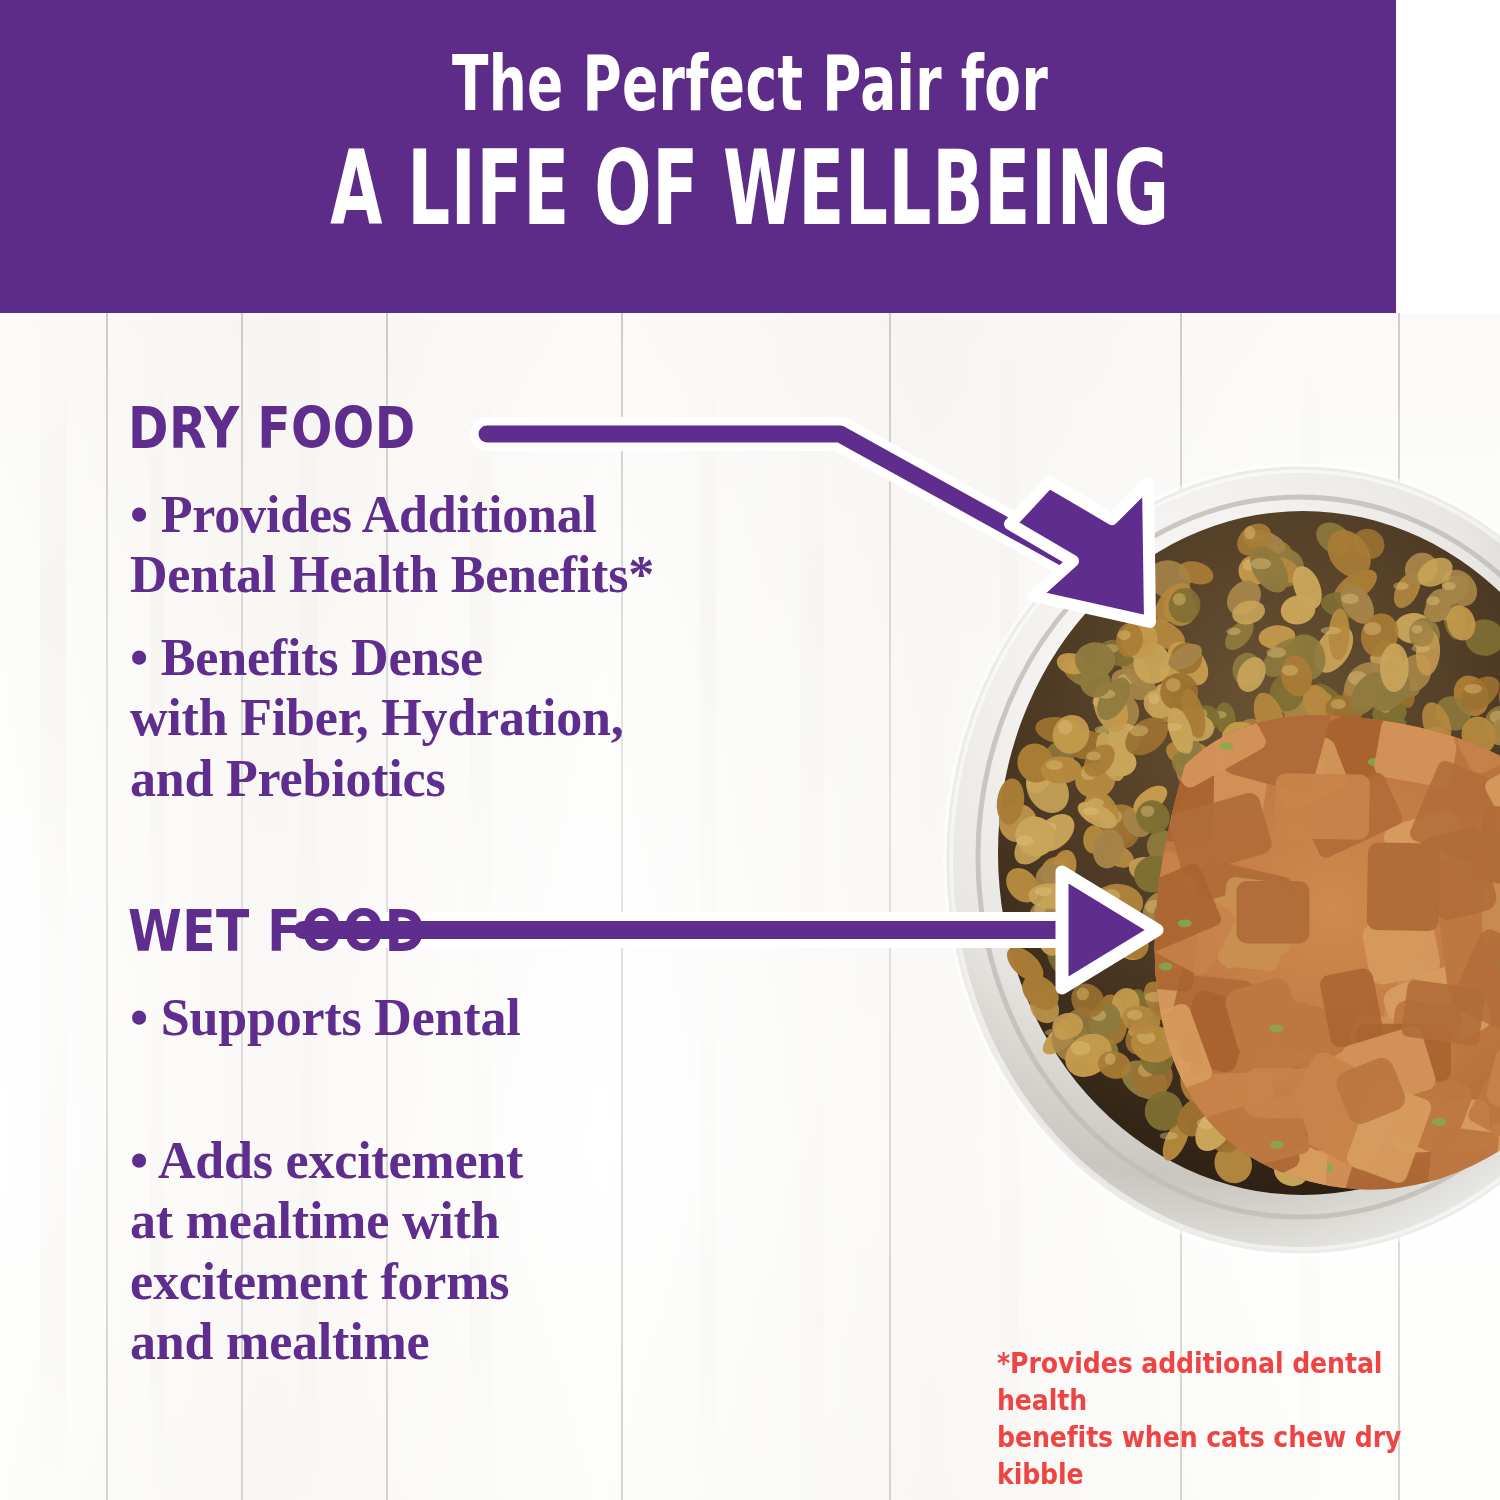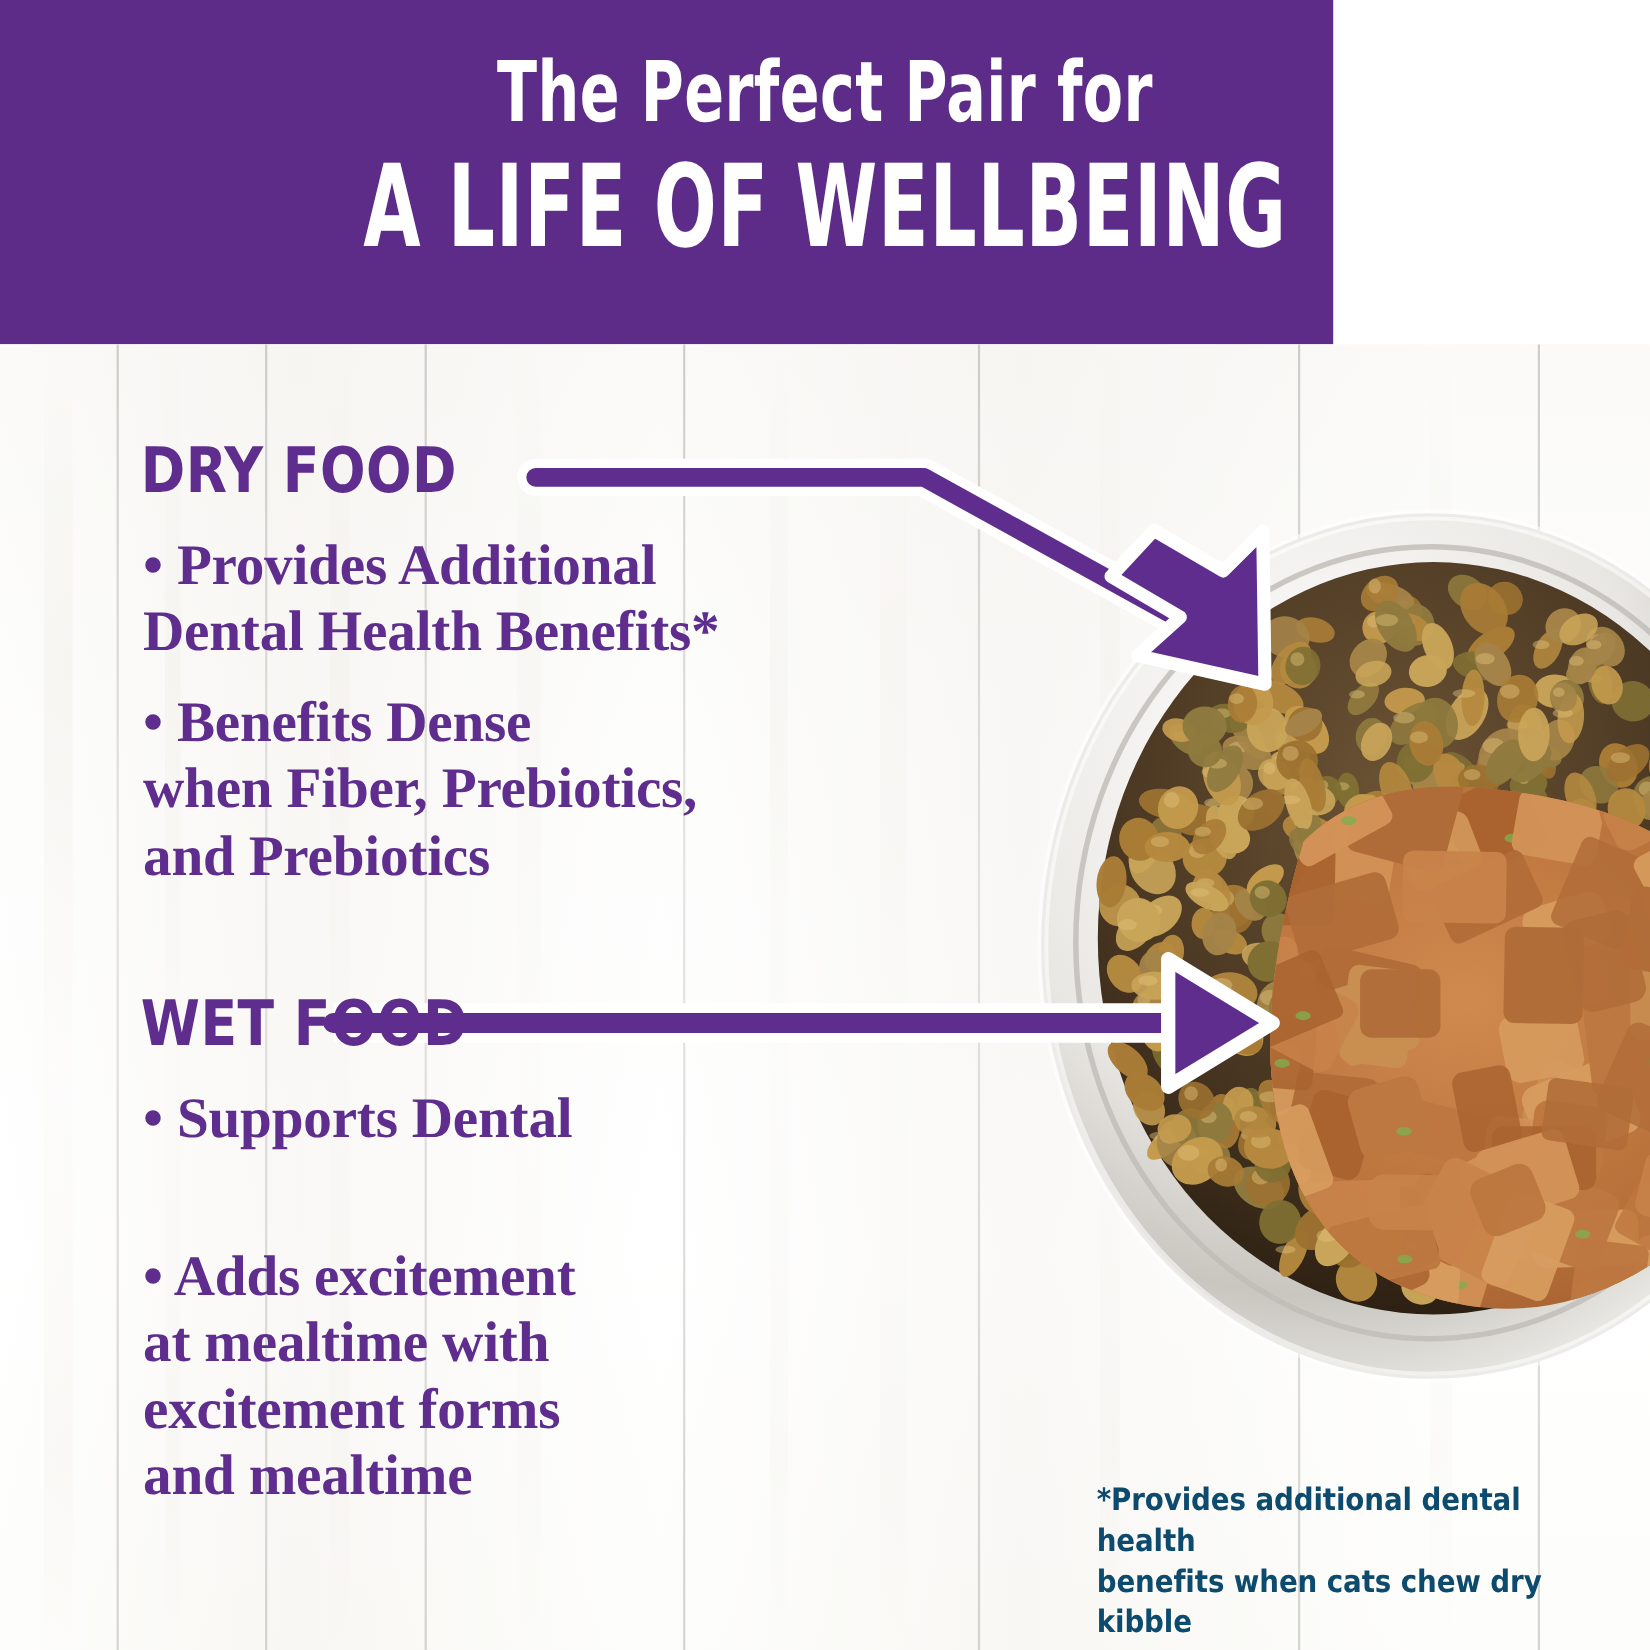--- a/index.html
+++ b/index.html
@@ -15,21 +15,21 @@
     width: 1500px;
     height: 1500px;
     overflow: hidden;
     background: #ffffff;
   }
 
   
   #header-band {
     position: absolute;
     left: 0; top: 0;
-    width: 1212px;
+    width: 1396px;
     height: 313px;
     background: #5C2C88;
     overflow: hidden;
   }
   #eyebrow {
     position: absolute;
     left: 0; top: 46px;
     width: 1500px;
     text-align: center;
     color: #ffffff;
@@ -118,21 +118,21 @@
     line-height: 1.16;
     letter-spacing: -0.2px;
   }
 
   
   #footnote {
     position: absolute;
     left: 997px;
     top: 1346px;
     width: 430px;
-    color: #0c4a6e;
+    color: #ef4444;
     font-family: "Liberation Sans Narrow", "DejaVu Sans Condensed", "Liberation Sans", sans-serif;
     font-weight: bold;
     font-size: 28px;
     line-height: 1.32;
     letter-spacing: -0.1px;
   }
 
   
   #arrows {
     position: absolute;
@@ -1007,21 +1007,21 @@
 
   <div class="section-head" style="left:128px; top:400px;">DRY FOOD</div>
 
   <div class="bullet-block" style="left:130px; top:485px; width:700px;">
     <div>• Provides Additional</div>
     <div>Dental Health Benefits*</div>
   </div>
 
   <div class="bullet-block" style="left:130px; top:628px; width:700px;">
     <div>• Benefits Dense</div>
-    <div>when Fiber, Prebiotics,</div>
+    <div>with Fiber, Hydration,</div>
     <div>and Prebiotics</div>
   </div>
 
   <div class="section-head" style="left:128px; top:903px;">WET FOOD</div>
 
   <div class="bullet-block" style="left:130px; top:988px; width:660px;">
     <div>• Supports Dental</div>
   </div>
 
   <div class="bullet-block" style="left:130px; top:1131px; width:660px;">

